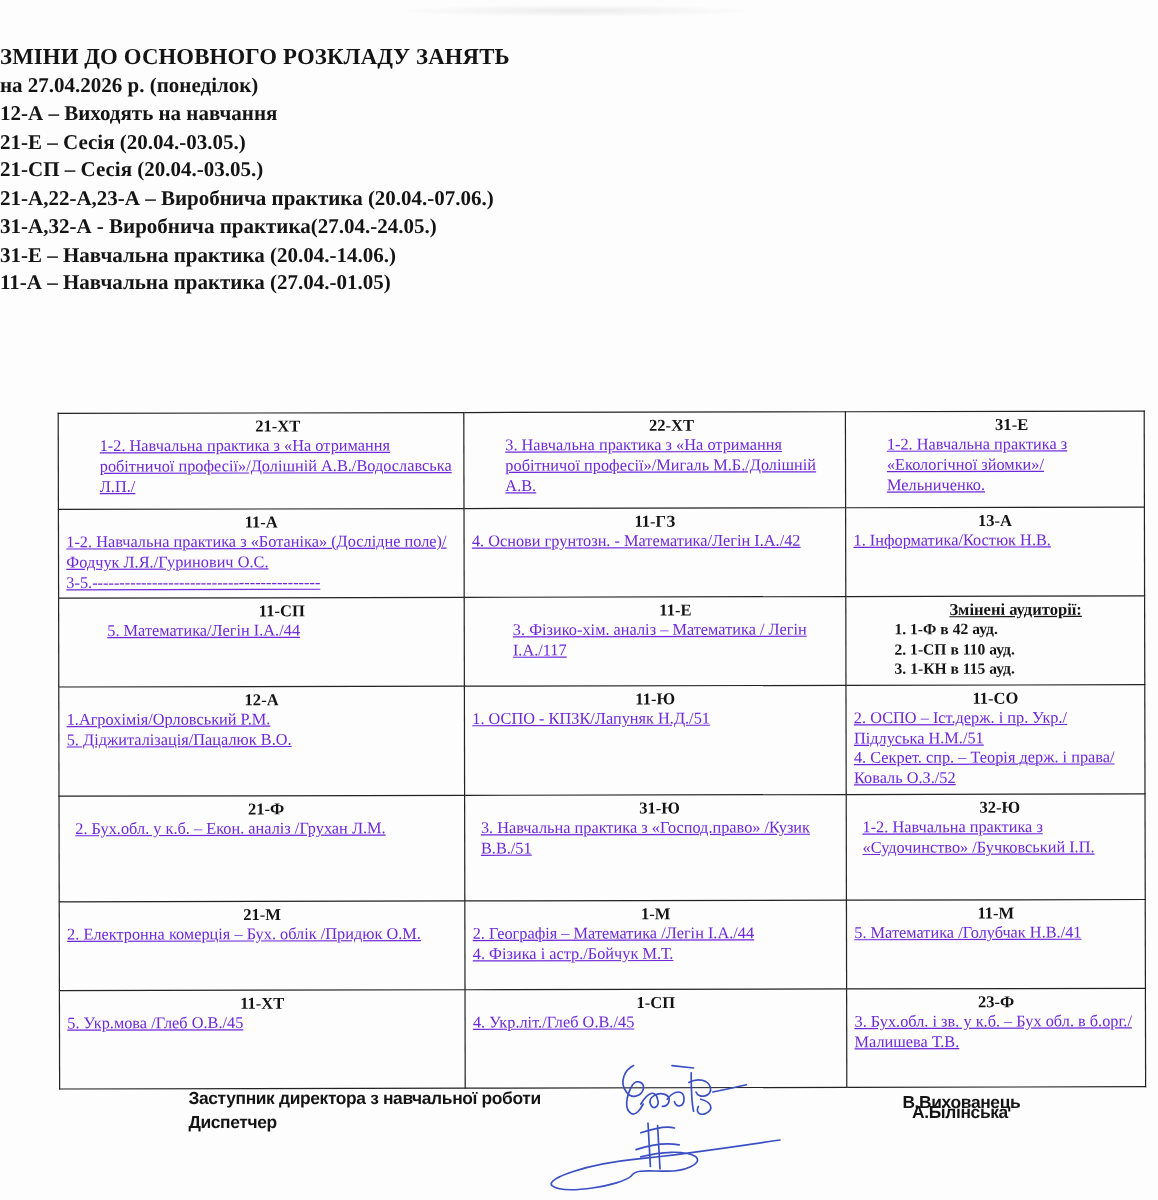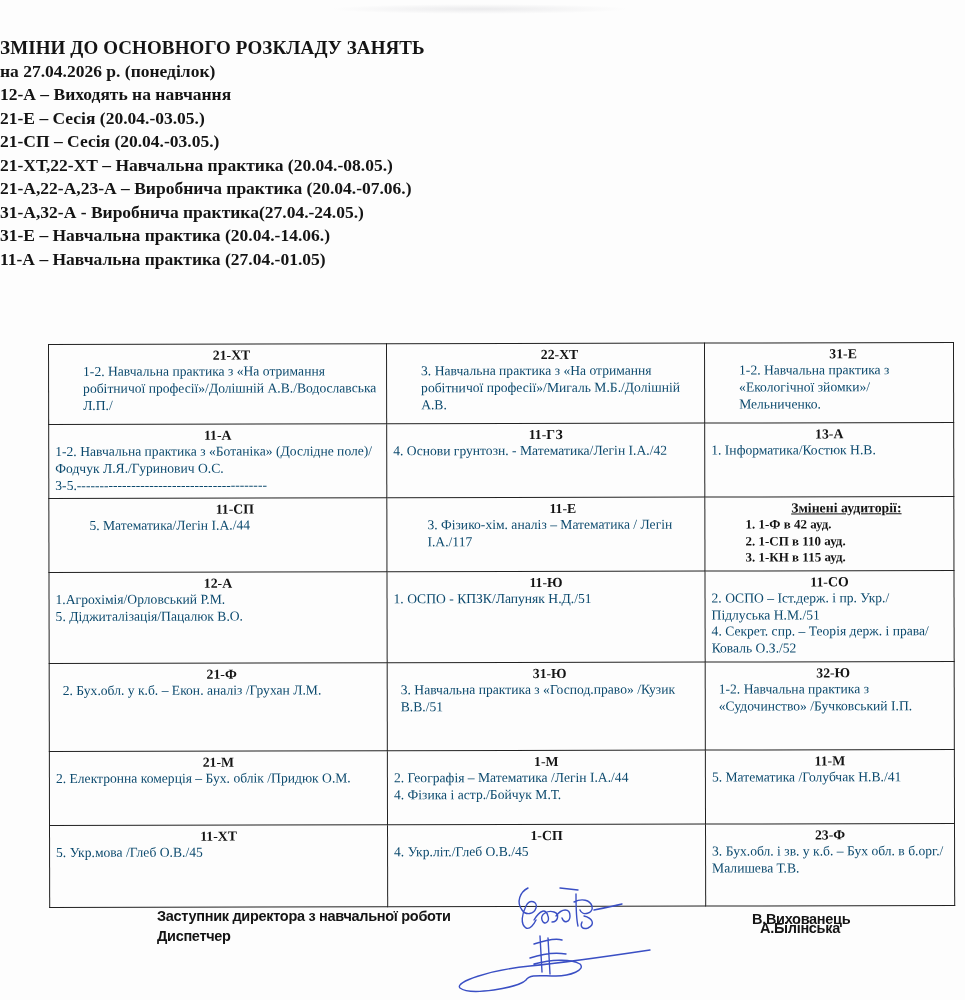--- a/index.html
+++ b/index.html
@@ -60,21 +60,22 @@
     table.changes col.c3 { width: 249px; }
     .group {
       display: block;
       text-align: center;
       font-weight: bold;
       font-size: 13.8px;
       line-height: 16px;
     }
     .entry {
       display: block;
-      color: #0c4a6e;
+      color: #6d28d9;
+      text-decoration: underline;
     }
     .rooms-title {
       display: block;
       text-align: center;
       font-weight: bold;
       text-decoration: underline;
       font-size: 13.8px;
       line-height: 16px;
     }
     .rooms-entry {
@@ -137,21 +138,20 @@
 
 <div class="page">
   <div class="smudge"></div>
 
   <div class="header">
     <div class="line title">ЗМІНИ ДО ОСНОВНОГО РОЗКЛАДУ ЗАНЯТЬ</div>
     <div class="line">на 27.04.2026 р. (понеділок)</div>
     <div class="line">12-А – Виходять на навчання</div>
     <div class="line">21-Е – Сесія (20.04.-03.05.)</div>
     <div class="line">21-СП – Сесія (20.04.-03.05.)</div>
-    <div class="line">21-ХТ,22-ХТ – Навчальна практика (20.04.-08.05.)</div>
     <div class="line">21-А,22-А,23-А – Виробнича практика (20.04.-07.06.)</div>
     <div class="line">31-А,32-А - Виробнича практика(27.04.-24.05.)</div>
     <div class="line">31-Е – Навчальна практика (20.04.-14.06.)</div>
     <div class="line">11-А – Навчальна практика (27.04.-01.05)</div>
   </div>
 
   <table class="changes">
     <colgroup>
       <col class="c1">
         <col class="c2">

